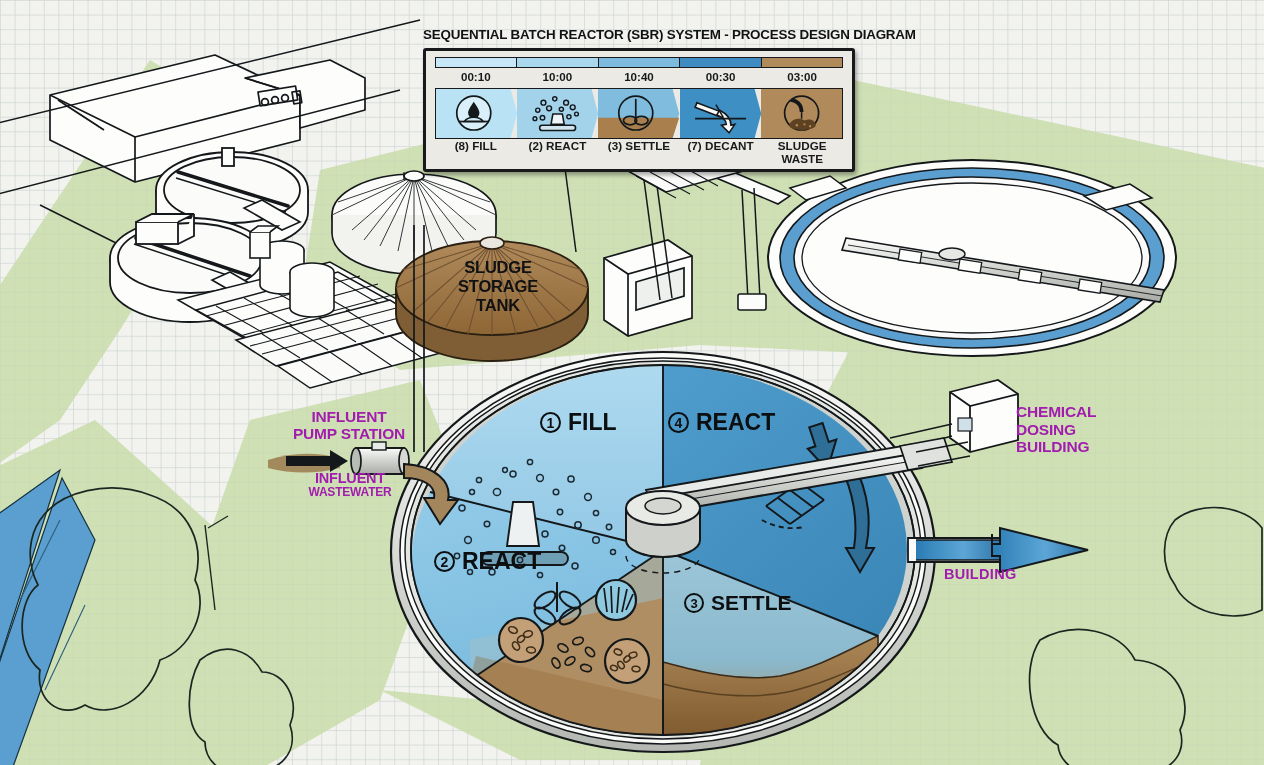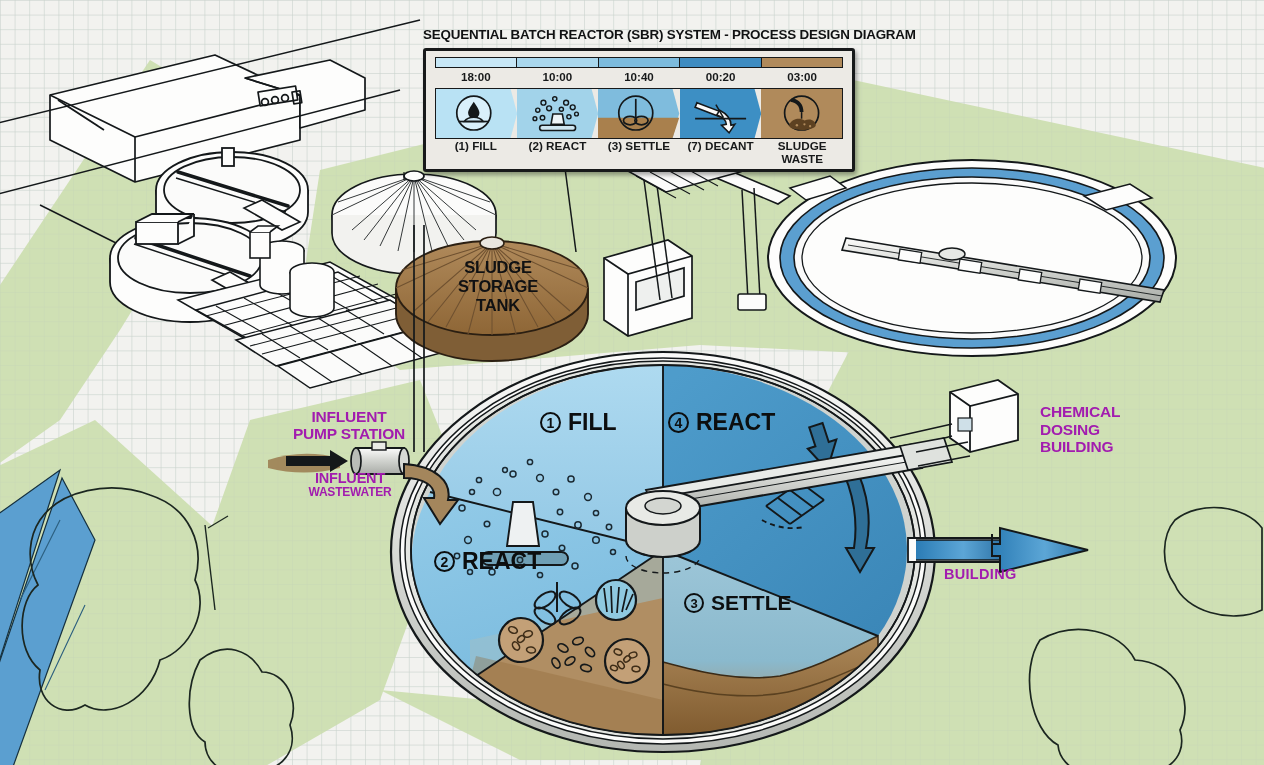--- a/index.html
+++ b/index.html
@@ -44,21 +44,21 @@
   
   .mlabel { position: absolute; z-index: 35; color: #a21caf; font-weight: bold;
             letter-spacing: -.2px; }
   #lab-sludge-tank { left: 443px; top: 258px; width: 110px; text-align: center;
                      font-size: 16.5px; line-height: 19px; color: #101113; }
   #lab-pump-station { left: 279px; top: 408px; width: 140px; text-align: center;
                       font-size: 15.5px; line-height: 17px; }
   #lab-influent-ww { left: 290px; top: 471px; width: 120px; text-align: center; line-height: 14px; }
   #lab-influent-ww .l1 { font-size: 14.5px; }
   #lab-influent-ww .l2 { font-size: 12px; }
-  #lab-chem { left: 1016px; top: 403px; width: 130px; font-size: 15.5px; line-height: 17.5px; margin-left: 24px; }
+  #lab-chem { left: 1016px; top: 403px; width: 130px; font-size: 15.5px; line-height: 17.5px; }
   #lab-effluent { left: 944px; top: 566px; font-size: 14.5px; letter-spacing: .3px; }
 
   
   .qlab { position: absolute; z-index: 36; display: flex; align-items: center;
           gap: 7px; font-weight: bold; color: #0c0e0f; }
   .qnum { display: inline-flex; align-items: center; justify-content: center;
           border: 2.2px solid #0c0e0f; border-radius: 50%;
           width: 21px; height: 21px; font-size: 14px; font-weight: bold; line-height: 1; }
   #q-fill   { left: 540px; top: 409px; font-size: 23px; }
   #q-decant { left: 668px; top: 409px; font-size: 23px; }
@@ -537,24 +537,24 @@
 
   <div id="legend-panel">
     <div id="timebar">
         <div style="background: rgb(199, 231, 246);"></div>
         <div style="background: rgb(169, 215, 237);"></div>
         <div style="background: rgb(124, 187, 221);"></div>
         <div style="background: rgb(62, 140, 193);"></div>
         <div style="background: rgb(176, 138, 91);"></div>
       </div>
     <div id="timelabels">
-        <span>18:00</span>
+        <span>00:10</span>
         <span>10:00</span>
         <span>10:40</span>
-        <span>00:20</span>
+        <span>00:30</span>
         <span>03:00</span>
       </div>
 
     <div id="iconrow">
       <div class="icell">
         <svg viewBox="0 0 86 51" preserveAspectRatio="none">
           <path d="M0,0 L79,0 L86,25.5 L79,51 L0,51 Z" fill="#b9e2f4"></path>
         </svg>
         <svg viewBox="0 0 86 51">
           <circle cx="40" cy="25" r="18" fill="#d9f0fb" stroke="#14181a" stroke-width="1.8"></circle>
@@ -620,20 +620,20 @@
           <g fill="#b08a5b">
               <circle cx="38" cy="38" r="1.3"></circle>
               <circle cx="46" cy="37" r="1.2"></circle>
               <circle cx="52" cy="39" r="1.2"></circle>
             </g>
         </svg>
       </div>
     </div>
 
     <div id="namerow">
-      <div class="nm">(1) FILL</div>
+      <div class="nm">(8) FILL</div>
       <div class="nm">(2) REACT</div>
       <div class="nm">(3) SETTLE</div>
       <div class="nm">(7) DECANT</div>
       <div class="nm">SLUDGE<br>WASTE</div>
     </div>
   </div>
 </div>
 
 </body></html>

